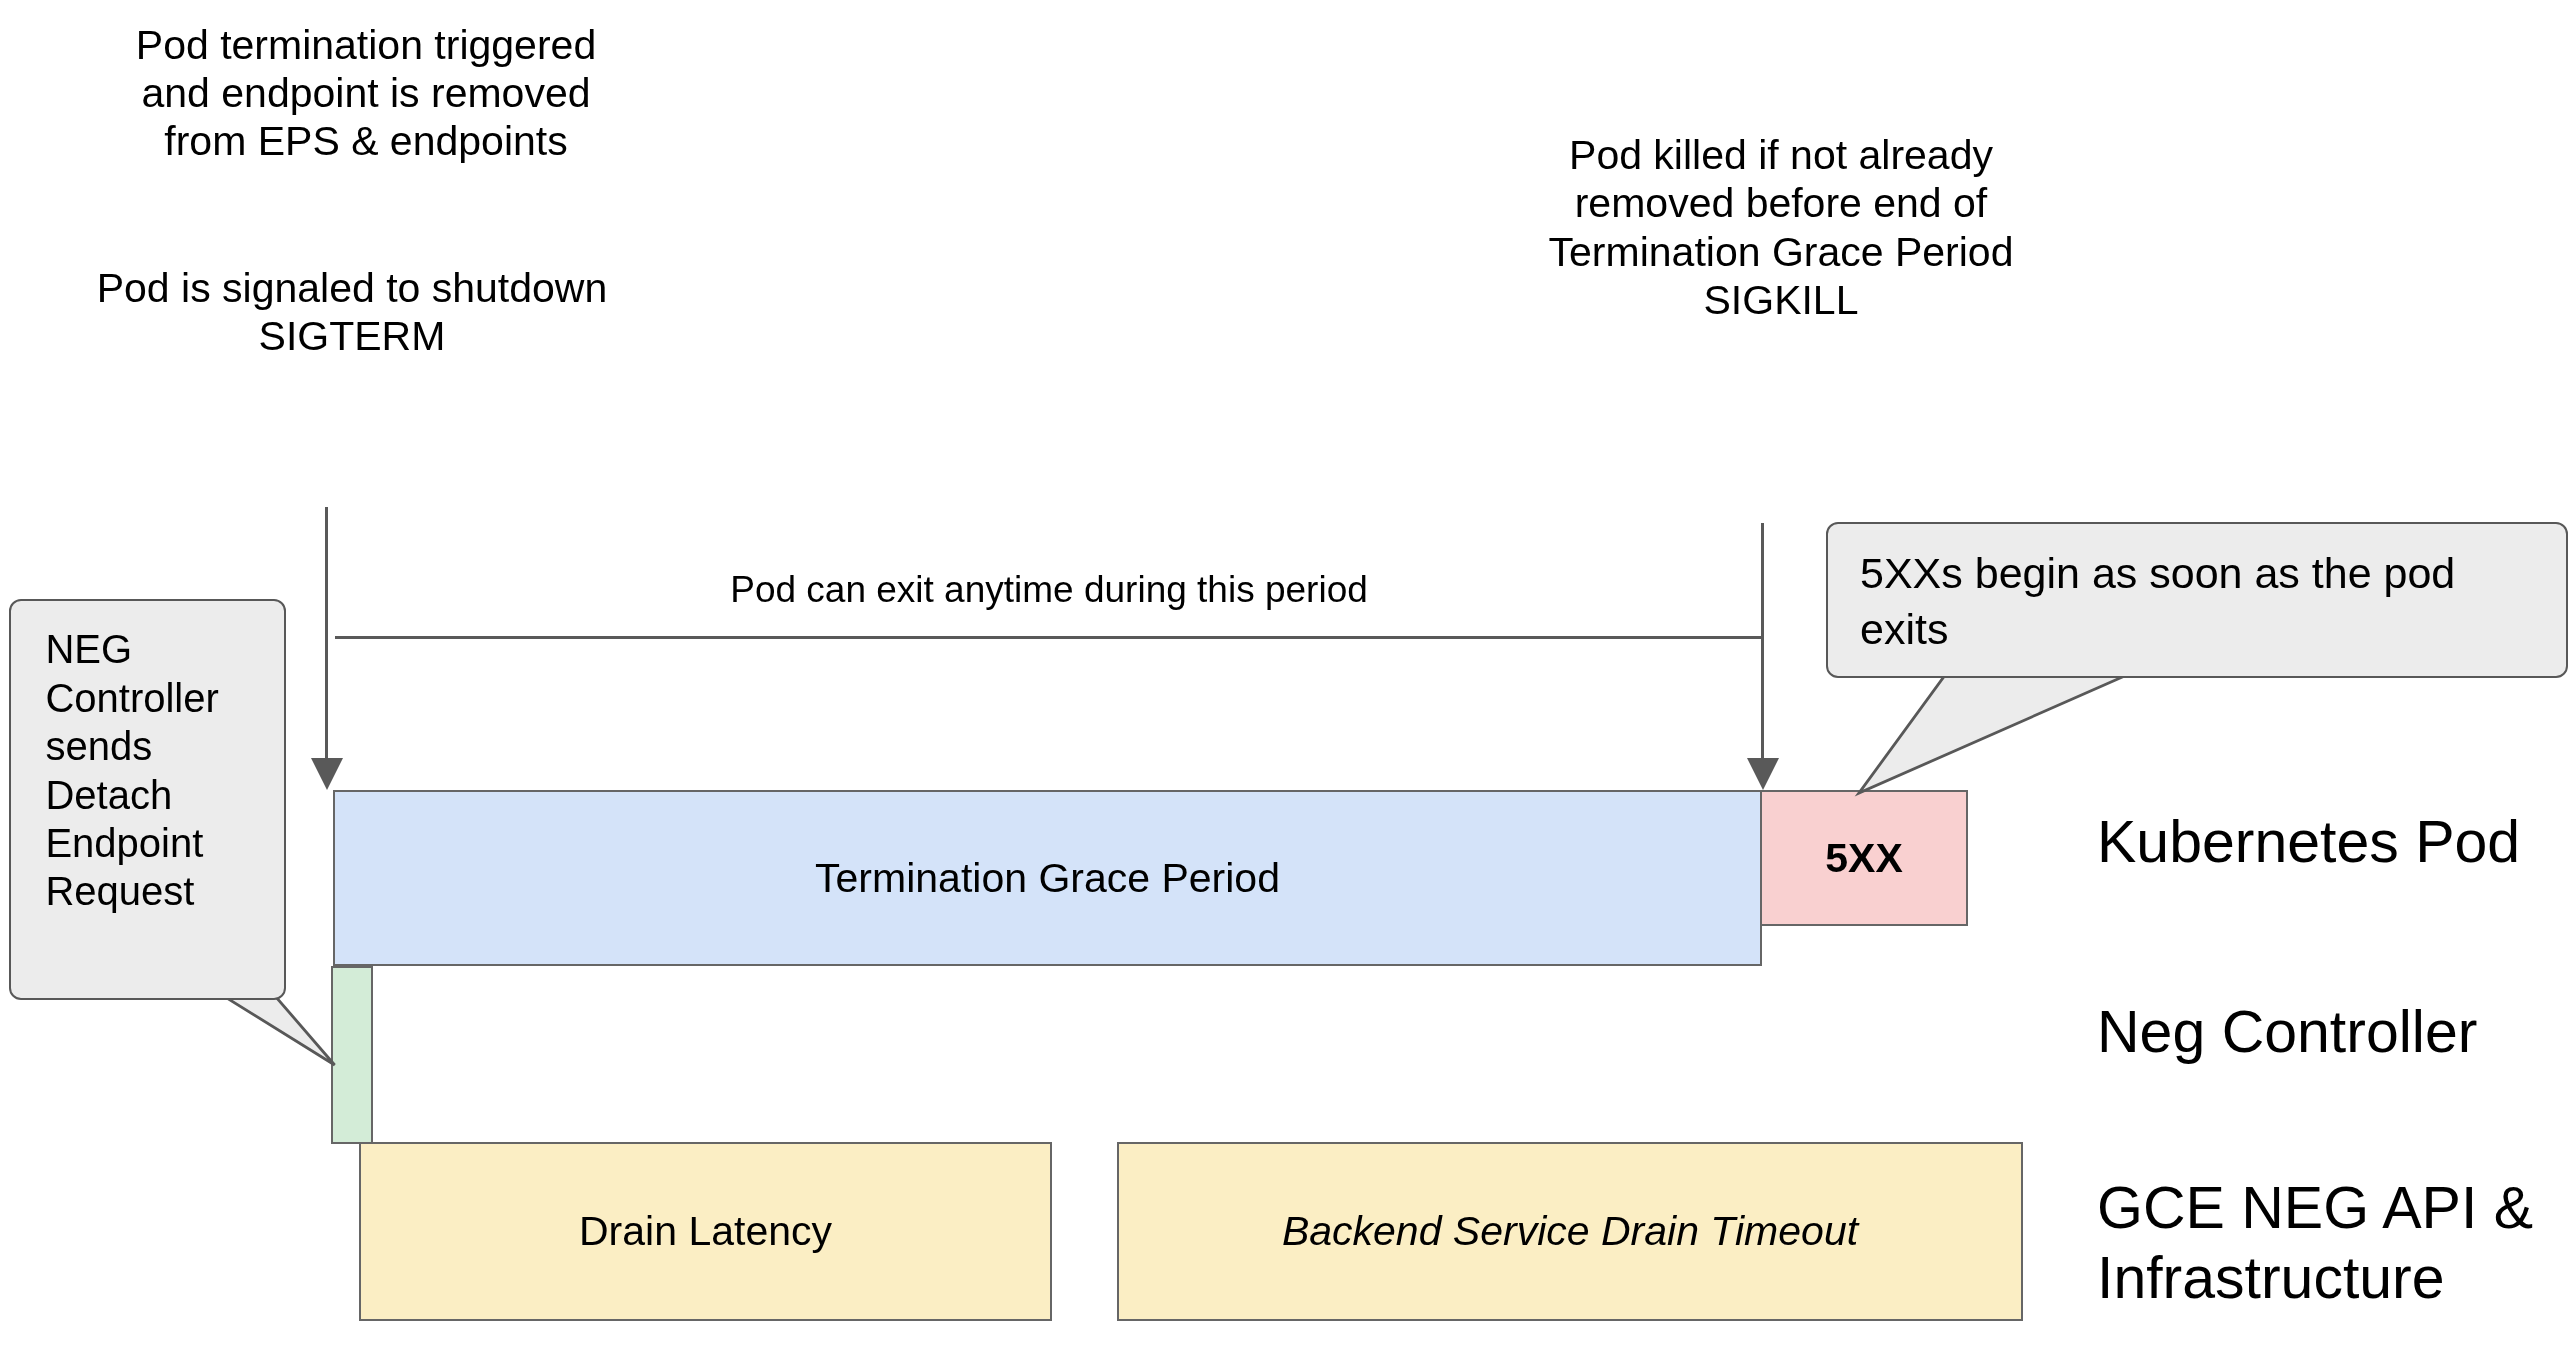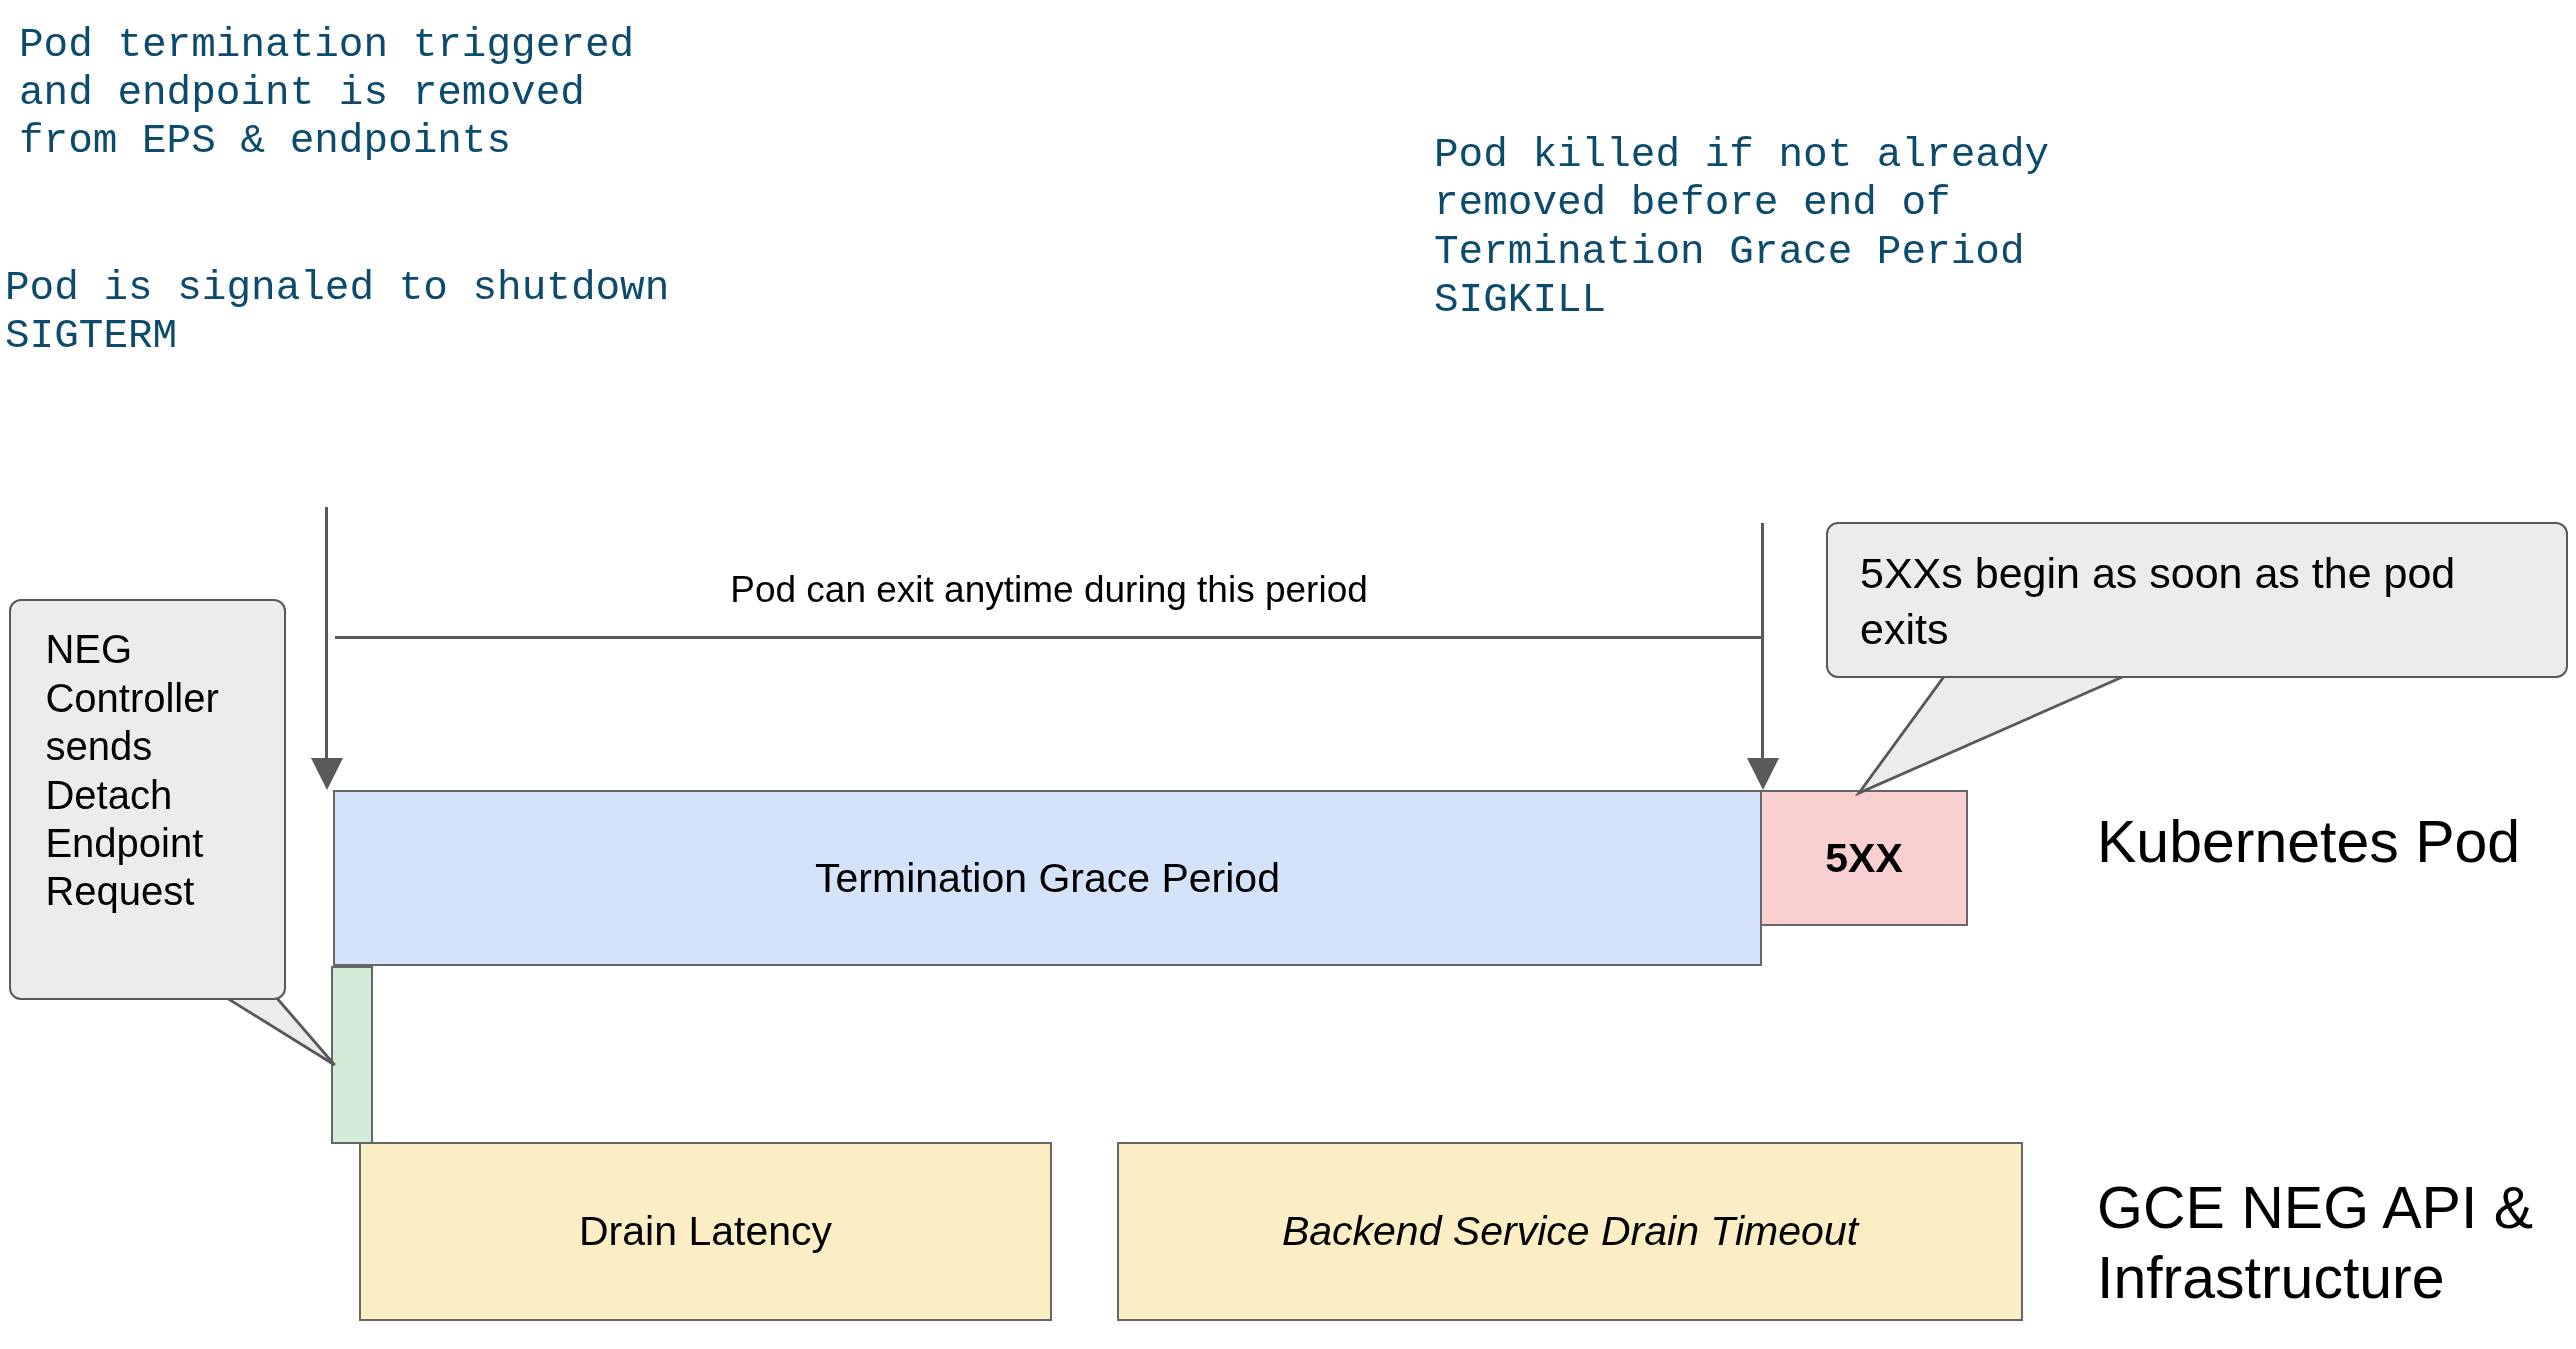--- a/index.html
+++ b/index.html
@@ -14,25 +14,25 @@
     height: 1350px;
     background: #ffffff;
     overflow: hidden;
     font-family: "Liberation Sans", sans-serif;
     color: #000000;
   }
 
   
   .annot {
     position: absolute;
+    text-align: center;
     line-height: 1.18;
-    color: #0c4a6e;
+    color: #000000;
     white-space: pre-line;
     font-weight: 400;
-    font-family: Liberation Mono, monospace;
   }
   #annot-left-1 {
     left: 19px;
     top: 20.6px;
     width: 694px;
     font-size: 41px;
   }
   #annot-left-2 {
     left: 5px;
     top: 264px;
@@ -242,20 +242,21 @@
   <div class="bar" id="bar-5xx">5XX</div>
 
   <div class="bar" id="bar-neg"></div>
 
   <div class="bar" id="bar-drain-latency">Drain Latency</div>
 
   <div class="bar" id="bar-bsdt">Backend Service Drain Timeout</div>
 
   <div class="row-label" id="label-k8s-pod">Kubernetes Pod</div>
 
+  <div class="row-label" id="label-neg-ctrl">Neg Controller</div>
 
   <div class="row-label" id="label-gce-neg">GCE NEG API &amp;
 Infrastructure</div>
 
   <div class="callout" id="callout-neg">NEG
 Controller
 sends
 Detach
 Endpoint
 Request</div>

